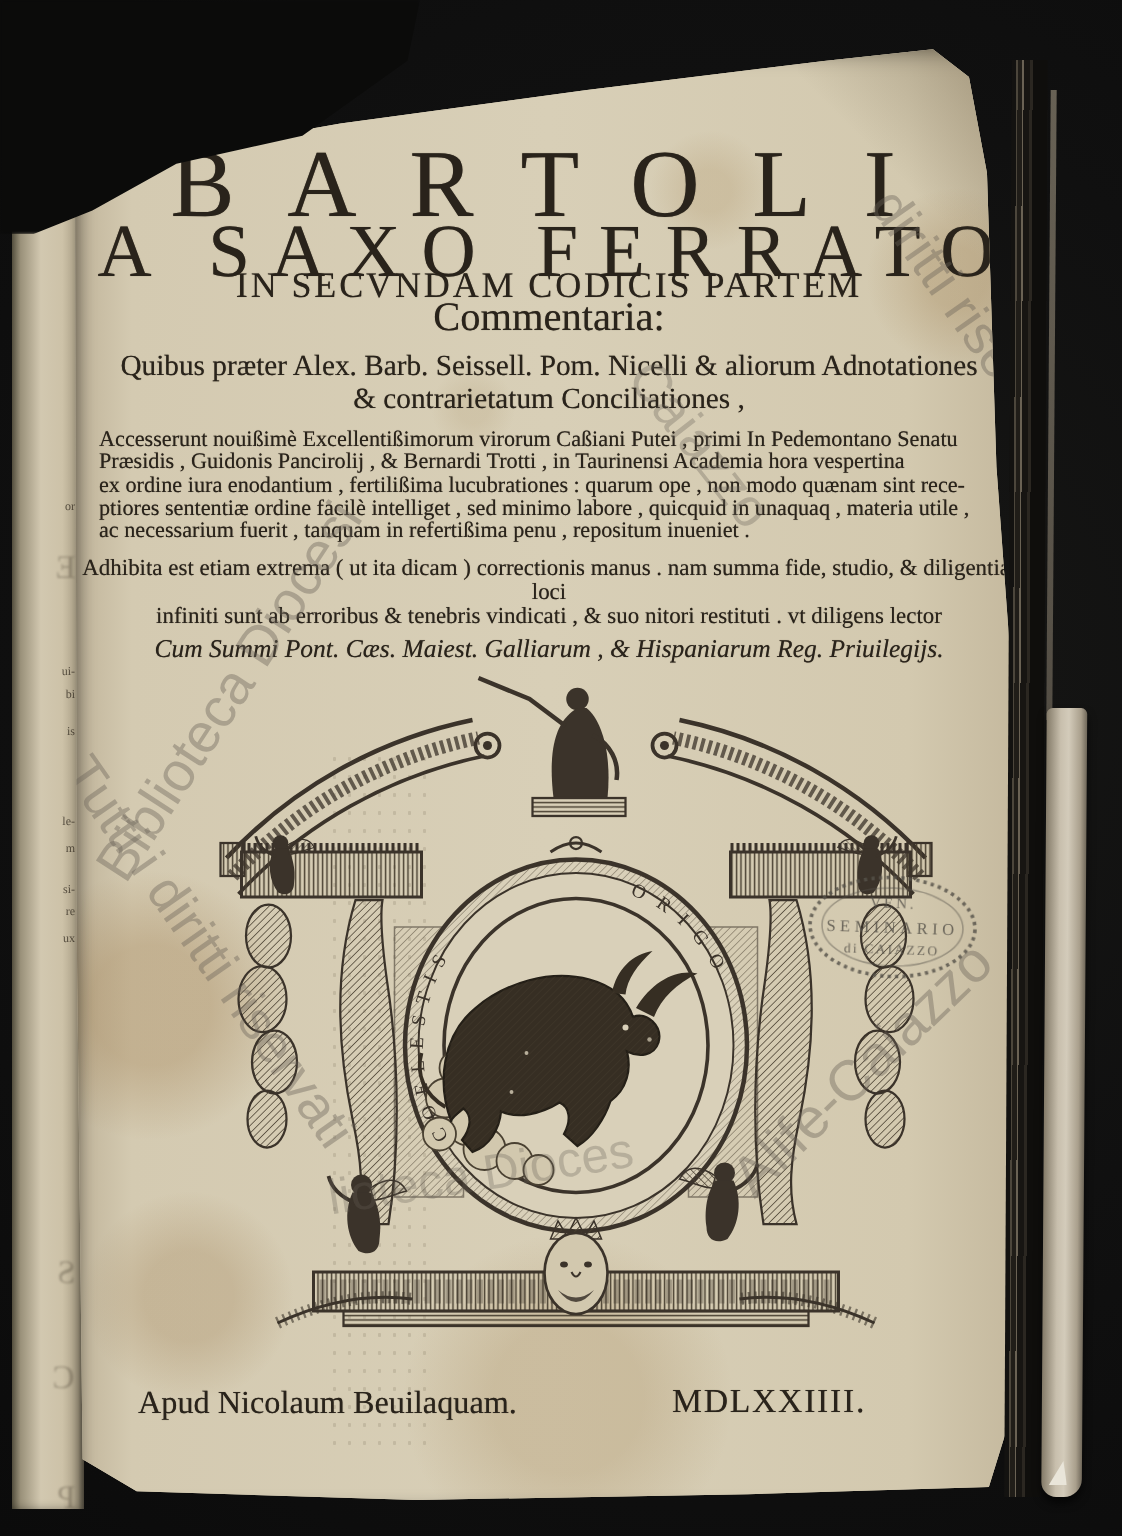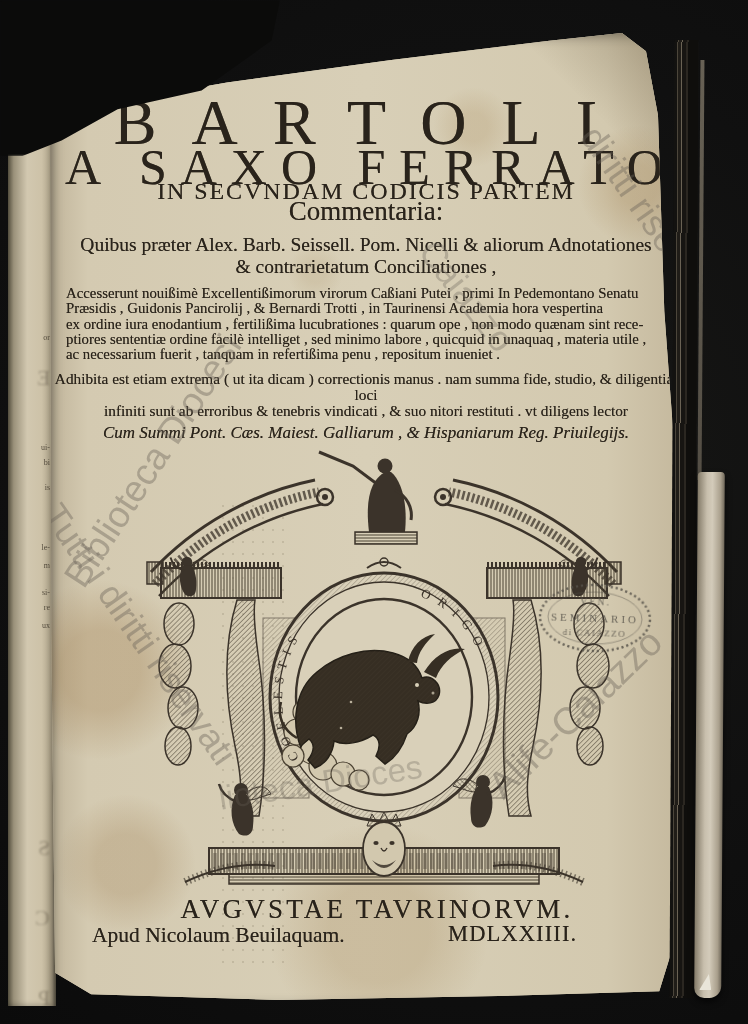--- a/index.html
+++ b/index.html
@@ -261,21 +261,20 @@
       </g>
 
       <g stroke="#3b332a" fill="none">
         <path d="M 40 432 C 70 418 100 412 130 416" stroke-width="2"></path>
         <path d="M 40 432 C 70 418 100 412 130 416" stroke-width="8" stroke-dasharray="1.5 3" opacity=".6"></path>
         <path d="M 438 432 C 408 418 378 412 348 416" stroke-width="2"></path>
         <path d="M 438 432 C 408 418 378 412 348 416" stroke-width="8" stroke-dasharray="1.5 3" opacity=".6"></path>
       </g>
     </svg>
 
-    <div class="abs center ink t-place">AVGVSTAE TAVRINORVM.</div>
     <div class="abs ink t-publisher">Apud Nicolaum Beuilaquam.</div>
     <div class="abs ink t-year">MDLXXIIII.</div>
 
     <svg class="stamp abs" viewBox="0 0 122 80">
       <ellipse cx="61" cy="40" rx="55" ry="33" fill="none" stroke="#56524a" stroke-width="2.4" stroke-dasharray="2.2 2.8"></ellipse>
       <ellipse cx="61" cy="40" rx="47" ry="26" fill="none" stroke="#56524a" stroke-width="1" opacity=".55"></ellipse>
       <text x="61" y="27" text-anchor="middle" font-size="10" letter-spacing="2">VEN.</text>
       <text x="61" y="44" text-anchor="middle" font-size="11" letter-spacing="3">SEMINARIO</text>
       <text x="61" y="58" text-anchor="middle" font-size="9" letter-spacing="1.5">di CAIAZZO</text>
     </svg>

